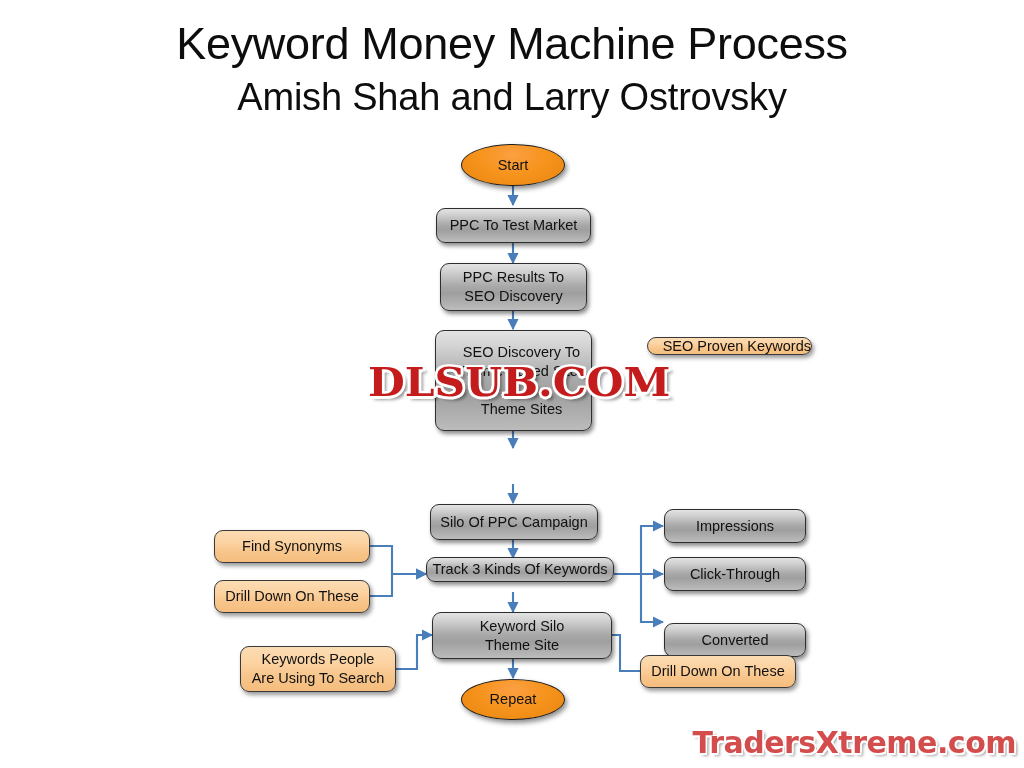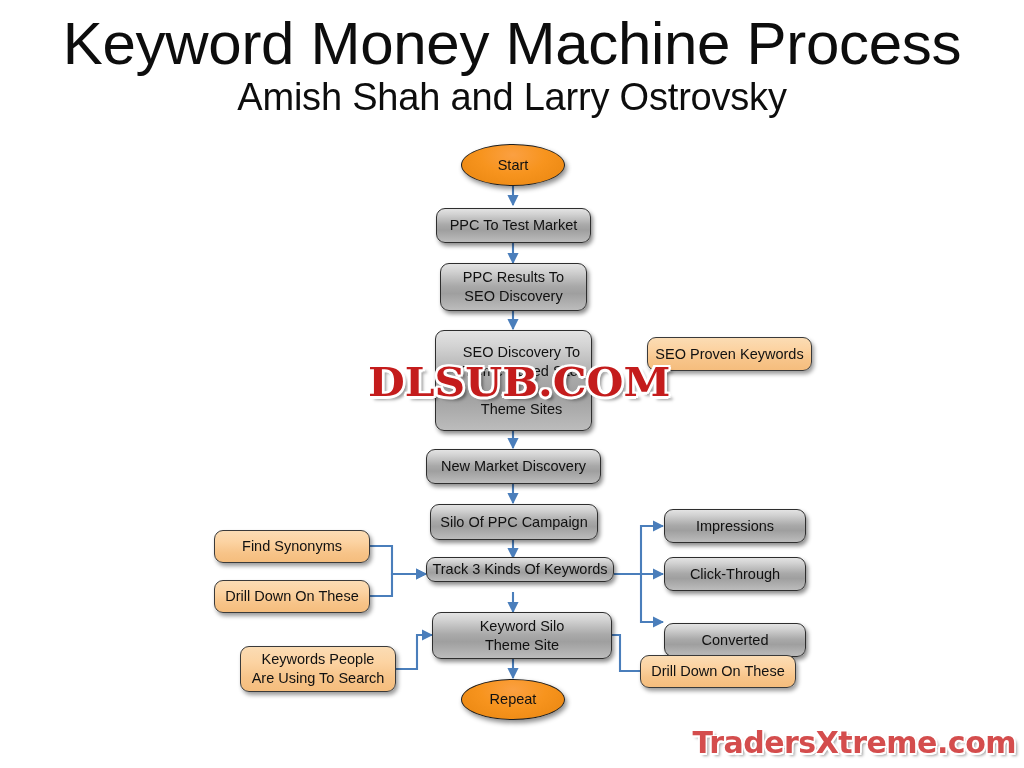--- a/index.html
+++ b/index.html
@@ -26,21 +26,21 @@
   
   .title-block {
     position: absolute;
     top: 16px;
     left: 0;
     width: 1024px;
     text-align: center;
     pointer-events: none;
   }
   .title-main {
-    font-size: 60px;
+    font-size: 45px;
     line-height: 56px;
     font-weight: normal;
     color: #0d0d0d;
     letter-spacing: -0.3px;
   }
   .title-sub {
     font-size: 38px;
     line-height: 50px;
     font-weight: normal;
     color: #0d0d0d;
@@ -206,27 +206,24 @@
 SEO Discovery</span>
   </div>
 
   <div class="node gray" style="left:435px; top:330px; width:157px; height:101px; white-space:pre-line;padding-left:16px;">
     <span>SEO Discovery To
 Theme-Based Sites
 
 Theme Sites</span>
   </div>
 
-  <div class="node orange" style="left:647px; top:337px; width:165px; height:34px;">
+  <div class="node orange" style="left:647px; top:337px; width:165px; height:18px;justify-content:flex-end;">
     <span>SEO Proven Keywords</span>
   </div>
 
-  <div class="node gray" style="left:426px; top:449px; width:175px; height:35px;">
-    <span>New Market Discovery</span>
-  </div>
 
   <div class="node gray" style="left:430px; top:504px; width:168px; height:36px;">
     <span>Silo Of PPC Campaign</span>
   </div>
 
   <div class="node orange" style="left:214px; top:530px; width:156px; height:33px;">
     <span>Find Synonyms</span>
   </div>
 
   <div class="node orange" style="left:214px; top:580px; width:156px; height:33px;">

